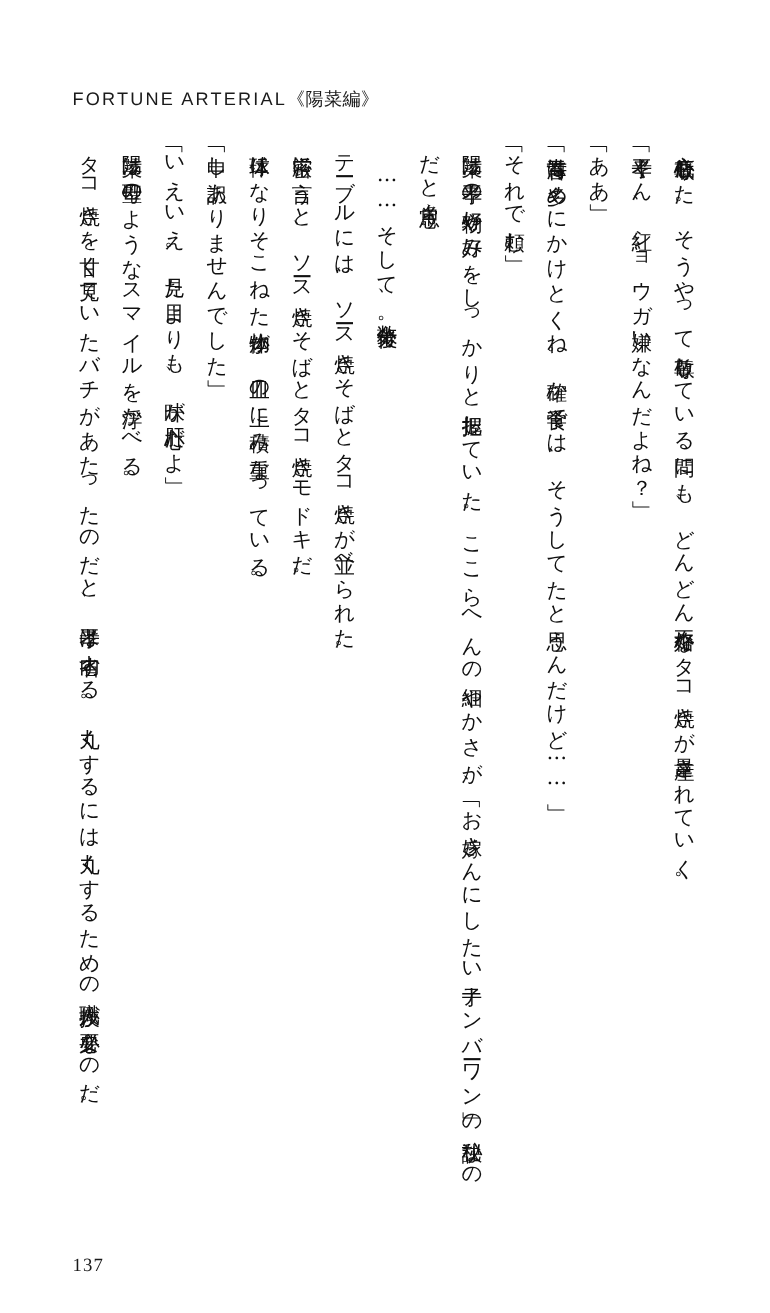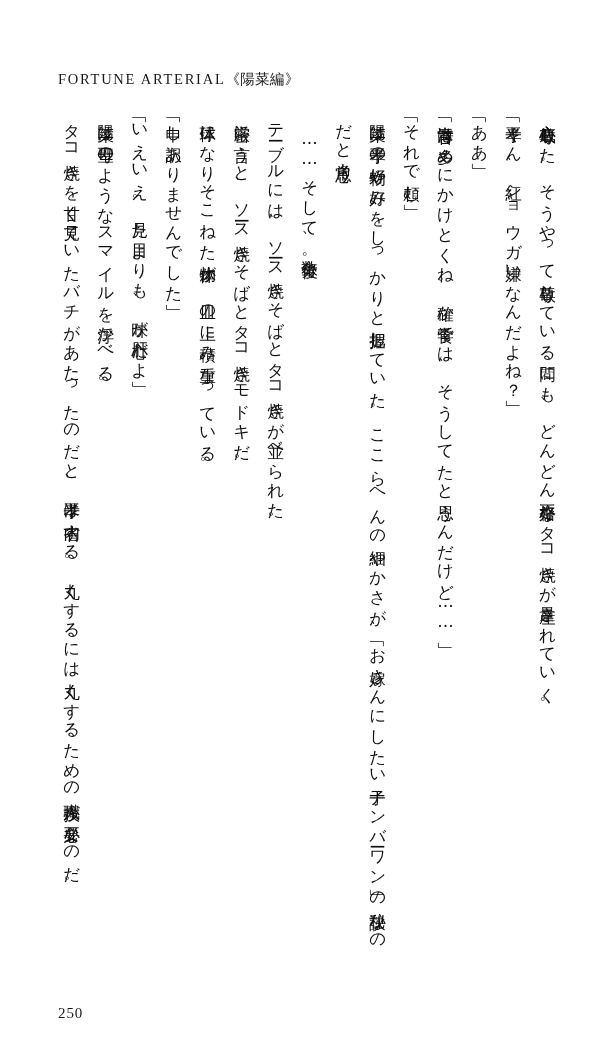--- a/index.html
+++ b/index.html
@@ -23,21 +23,21 @@
     width: 616px;
     height: 1050px;
     background: #ffffff;
   }
 
   
   .running-header {
     position: absolute;
     left: 58px;
     top: 70px;
-    font-family: Liberation Serif, serif;
+    font-family: Liberation Sans, sans-serif;
     font-size: 14.5px;
     letter-spacing: 0.08em;
     color: #1a1a1a;
     white-space: nowrap;
   }
   .running-header .series {
     font-variant: small-caps;
     letter-spacing: 0.12em;
   }
   .running-header .vol {
@@ -98,15 +98,15 @@
     <p>　……そして、数十分後。</p>
     <p>テーブルには、ソース焼きそばとタコ焼きが並べられた。</p>
     <p>厳密に言うと、ソース焼きそばとタコ焼きモドキだ。</p>
     <p>球体になりそこねた物体が、皿の上に積み重なっている。</p>
     <p>「申し訳ありませんでした」</p>
     <p>「いえいえ。見た目よりも、味が肝心だよ」</p>
     <p>陽菜は聖母のようなスマイルを浮かべる。</p>
     <p>タコ焼きを甘く見ていたバチがあたったのだと、孝平は内省する。丸くするには丸くするための職人技が必要なのだ。</p>
   </div>
 
-  <div class="page-number">250</div>
+  <div class="page-number">137</div>
 
 </div>
 
 </body></html>

